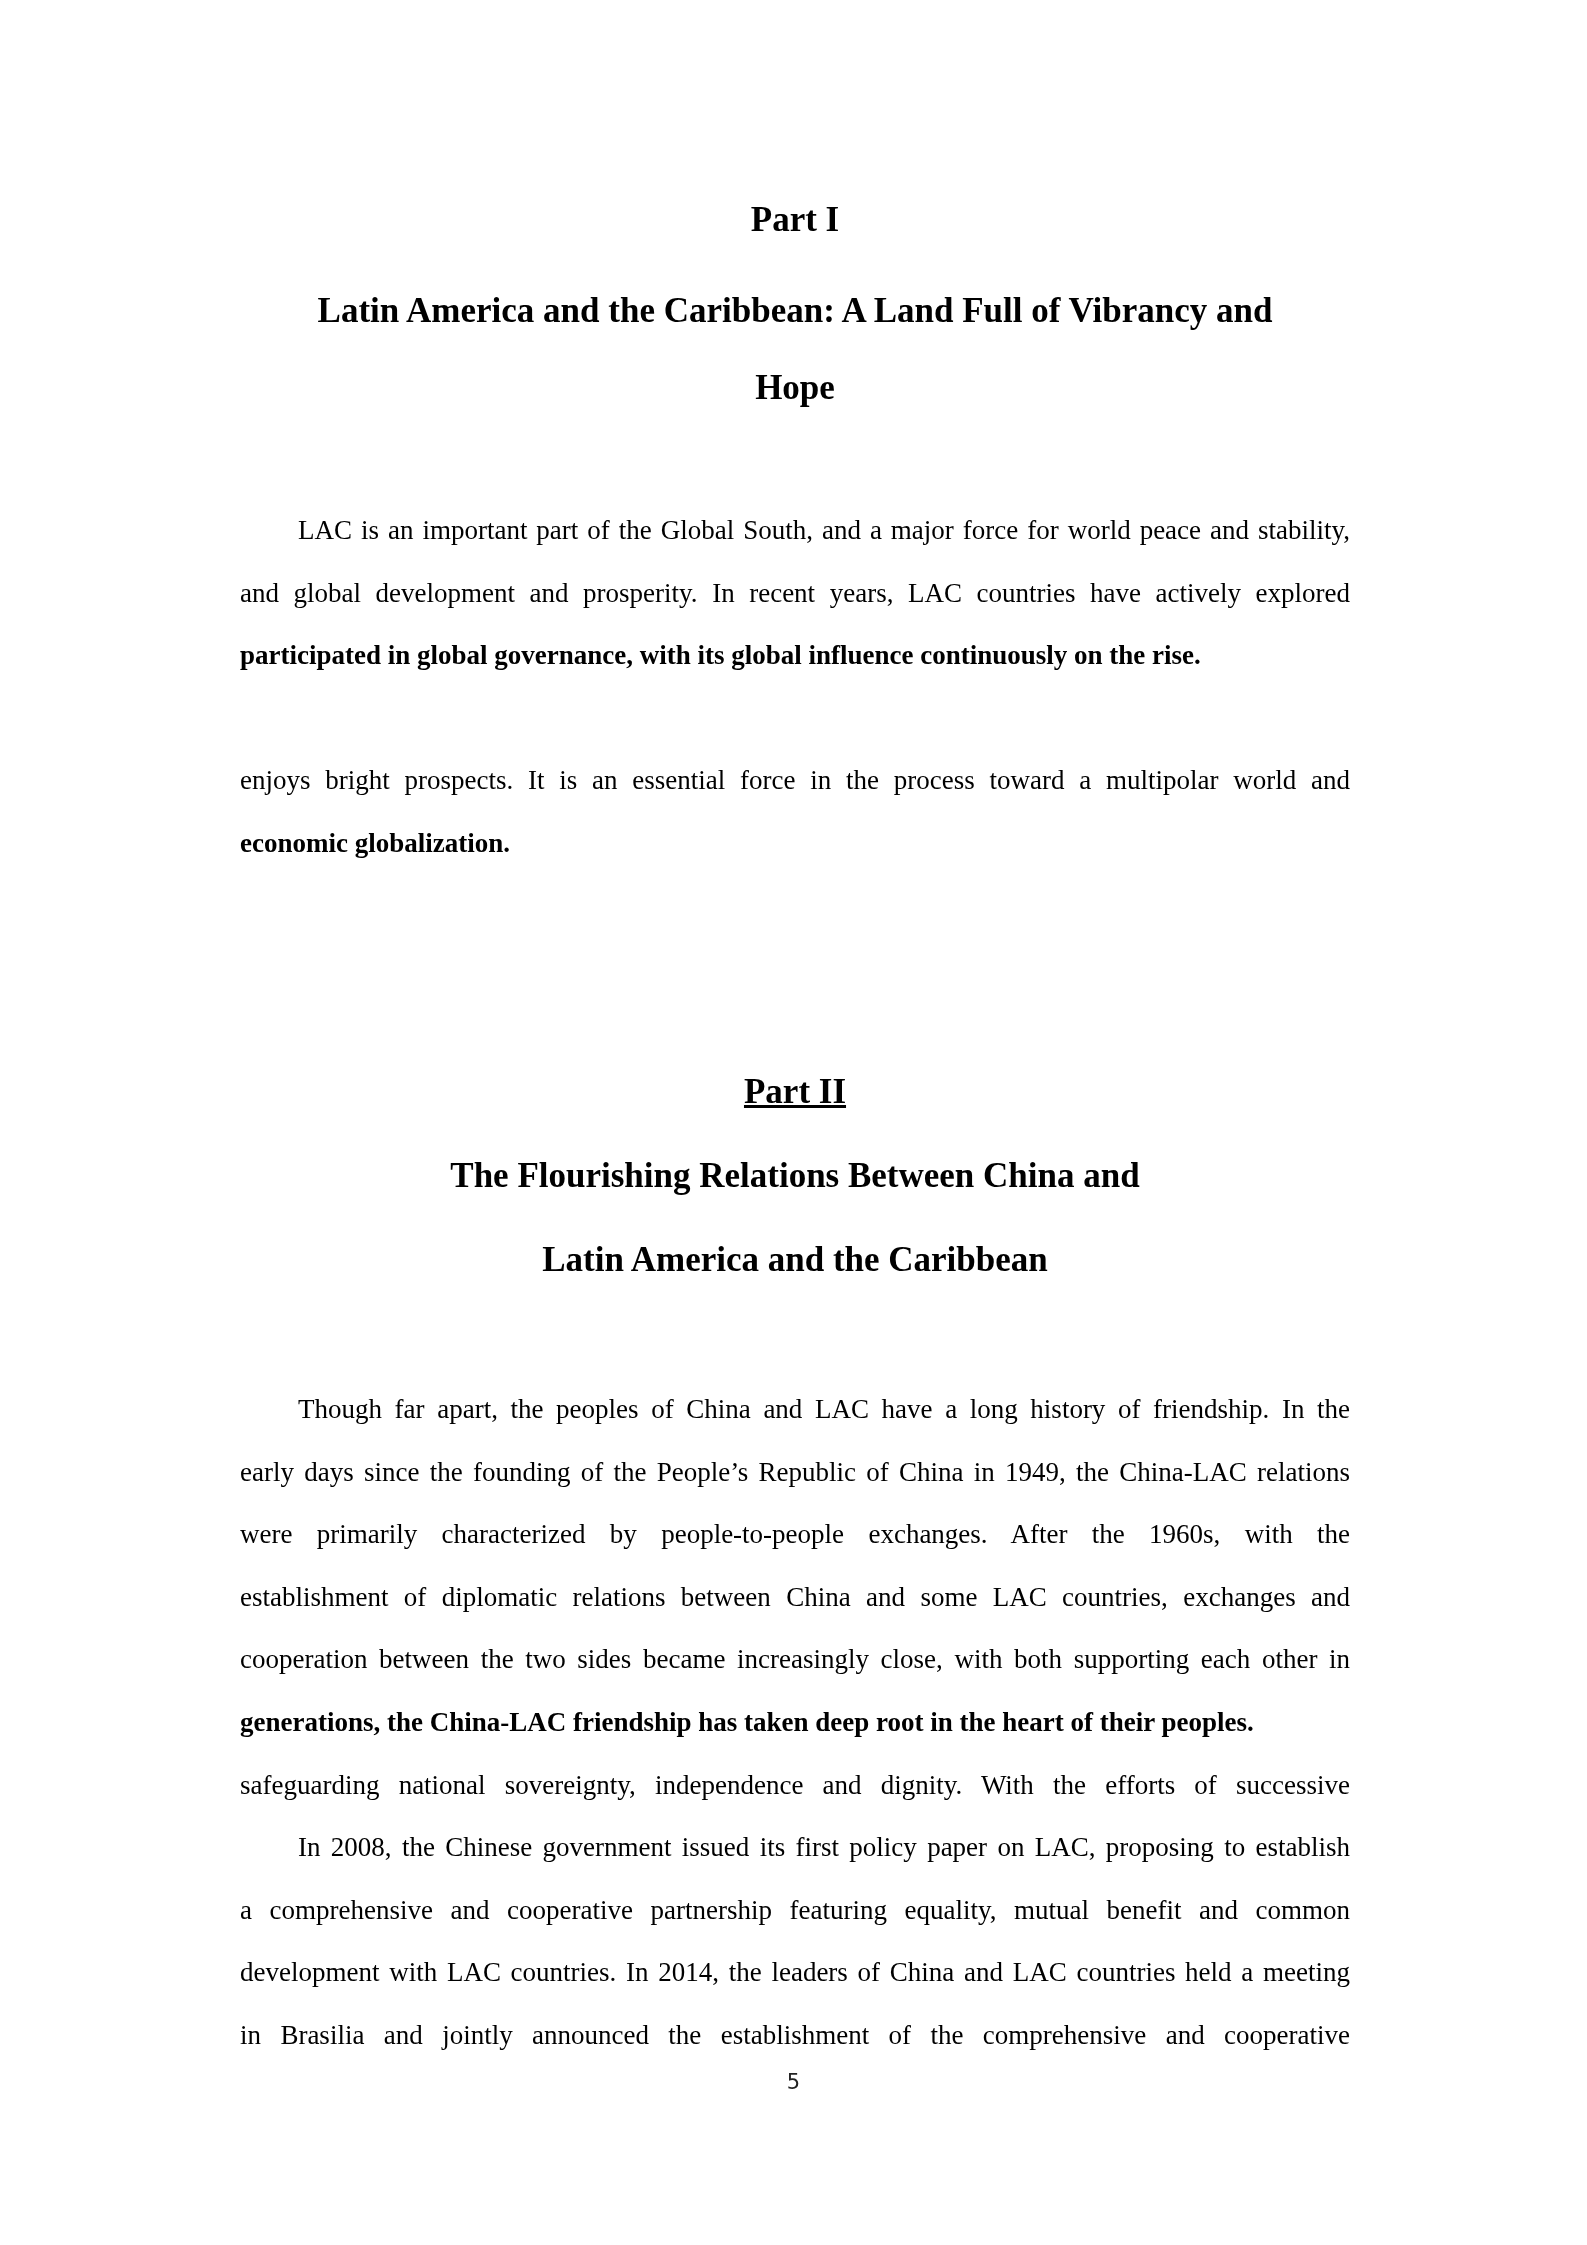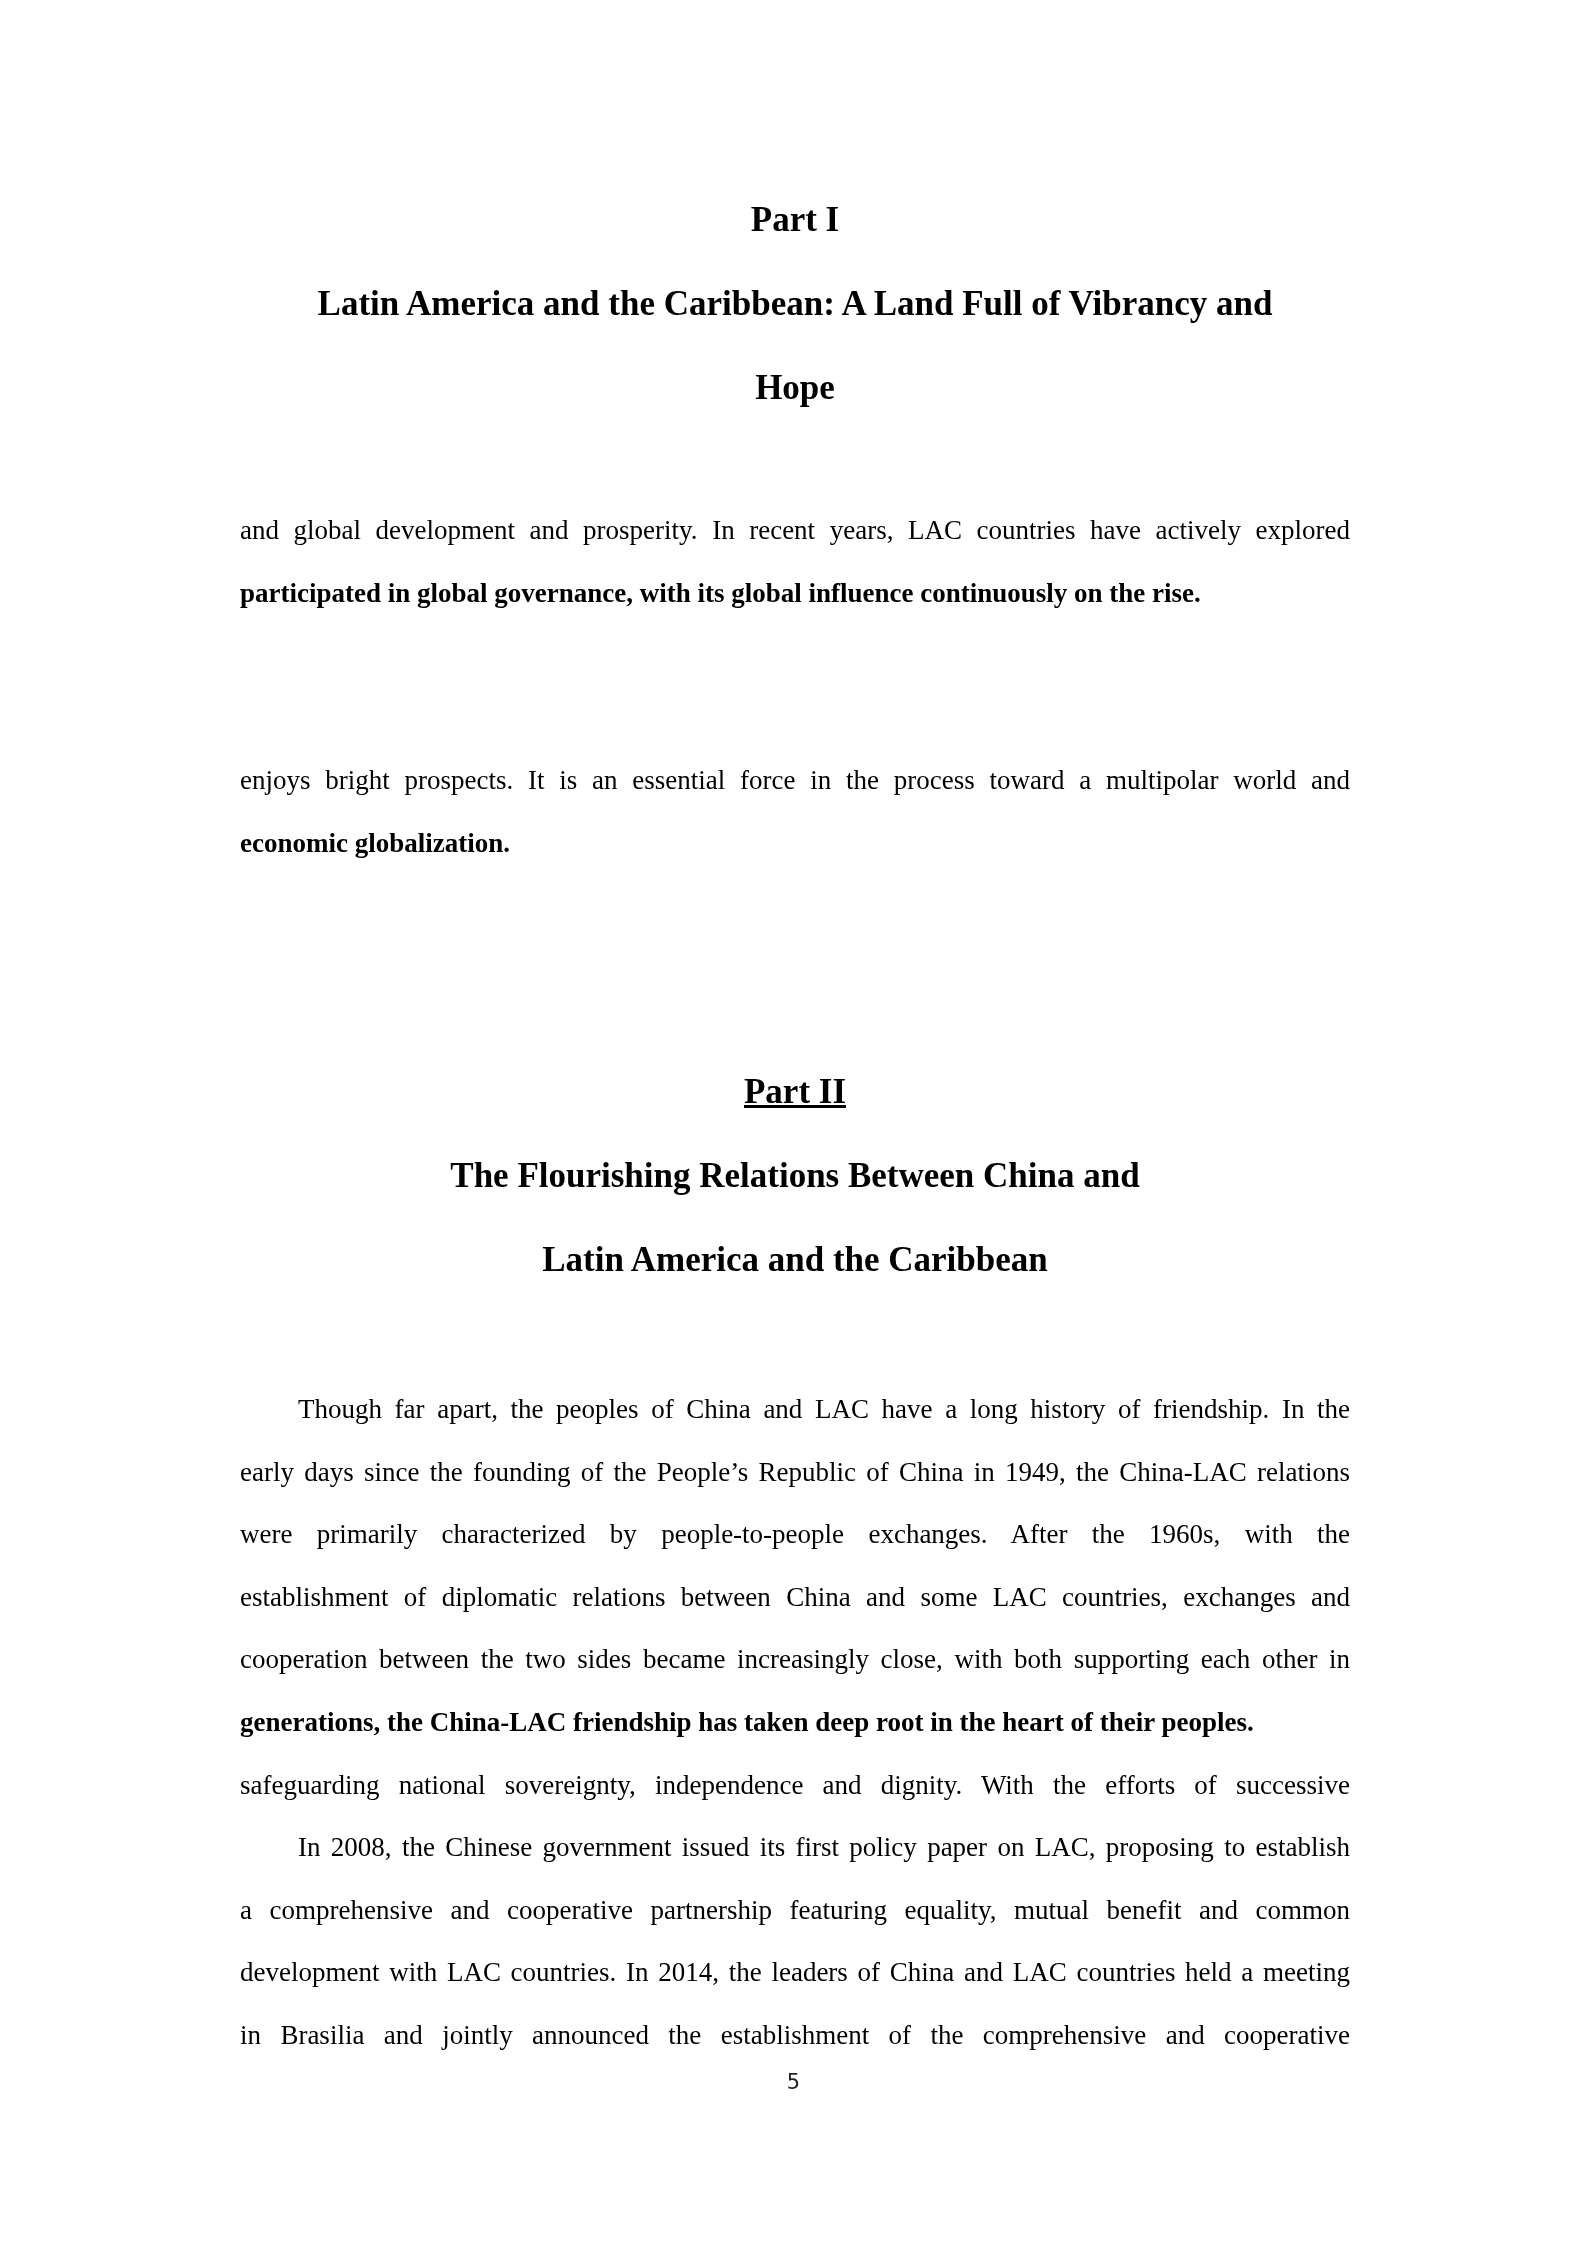--- a/index.html
+++ b/index.html
@@ -16,24 +16,25 @@
   .page-num { position: absolute; left: 0; width: 1587px; top: 2070px; text-align: center;
               font-family: "DejaVu Sans", sans-serif; font-size: 21px; color: #222; }
 </style>
 </head>
 <body>
 
 <div class="page">
 
   <section>
     <h2 class="heading" style="top:178px;">Part I</h2>
-    <h1 class="heading" style="top:262px;">Latin America and the Caribbean: A Land Full of Vibrancy and</h1>
+    <h1 class="heading" style="top:269px;">Latin America and the Caribbean: A Land Full of Vibrancy and</h1>
     <h1 class="heading" style="top:346px;">Hope</h1>
 
     <p class="para" style="top:499px;">
+      <span class="line indent">LAC is an important part of the Global South, and a major force for world peace and stability,</span>
       <span class="line">and global development and prosperity. In recent years, LAC countries have actively explored</span>
       <span class="line last">participated in global governance, with its global influence continuously on the rise.</span>
     </p>
     <p class="para" style="top:749.4px;">
       <span class="line">enjoys bright prospects. It is an essential force in the process toward a multipolar world and</span>
       <span class="line last">economic globalization.</span>
     </p>
   </section>
 
   <section>

